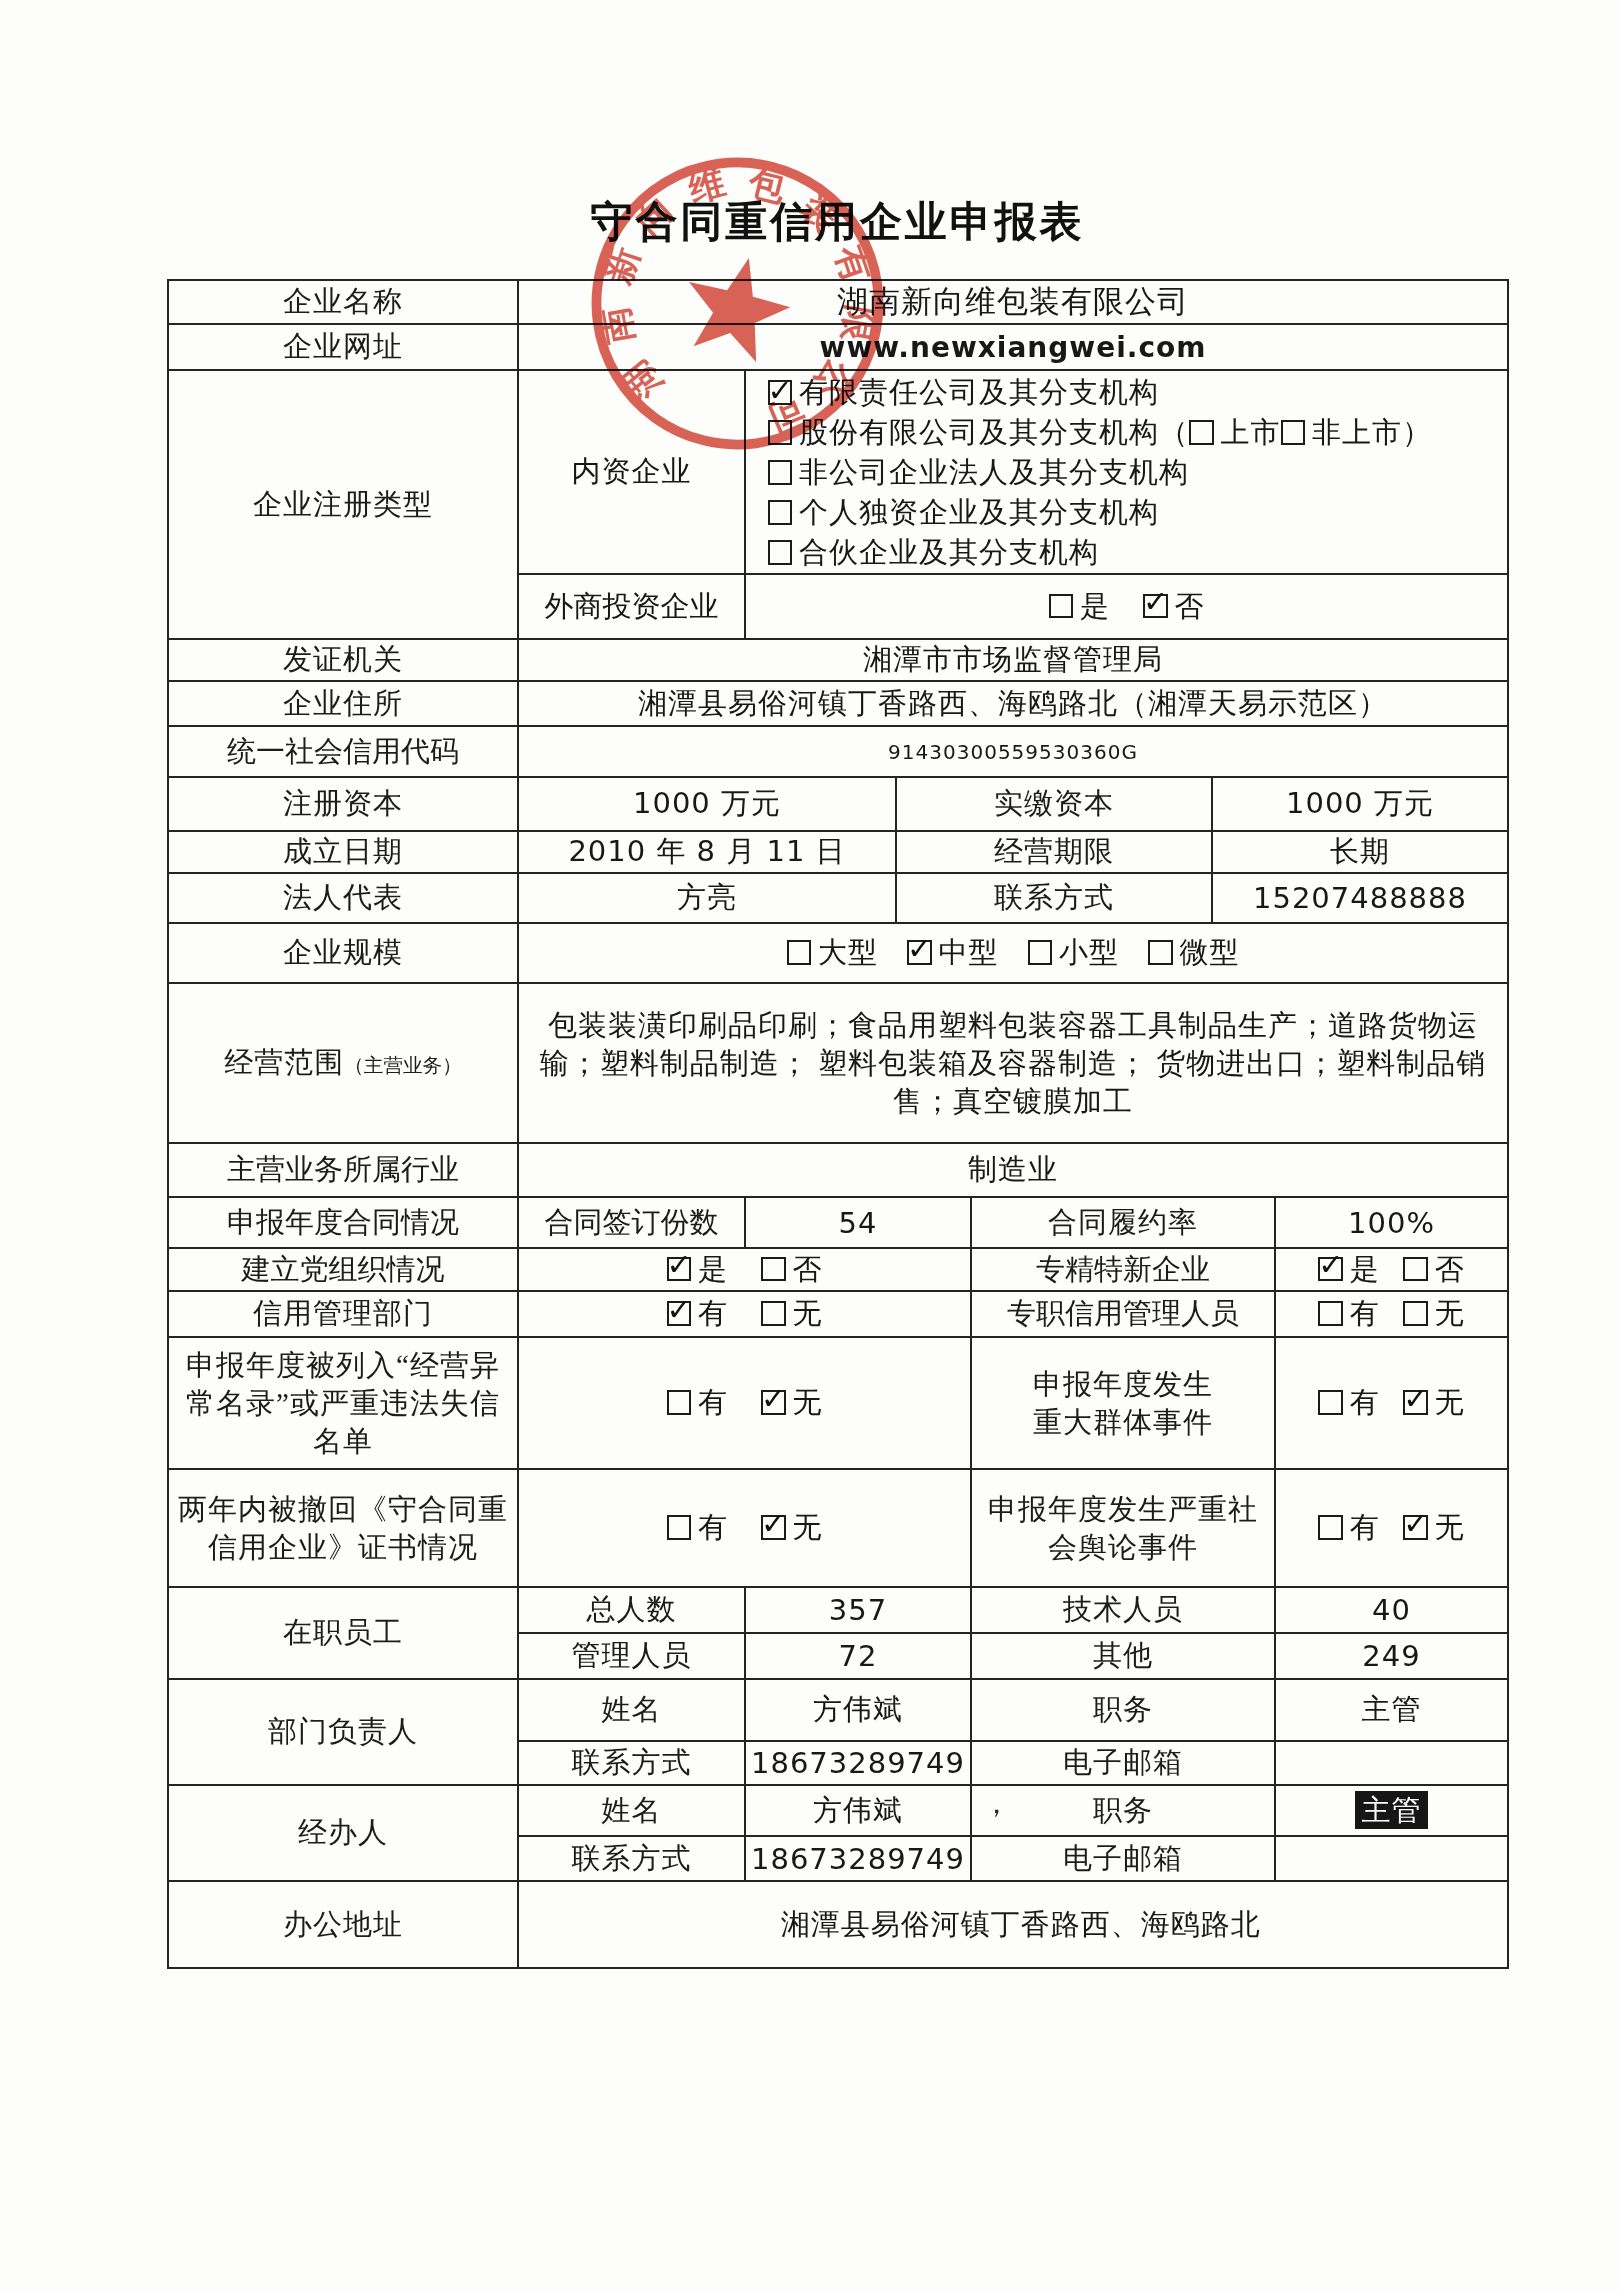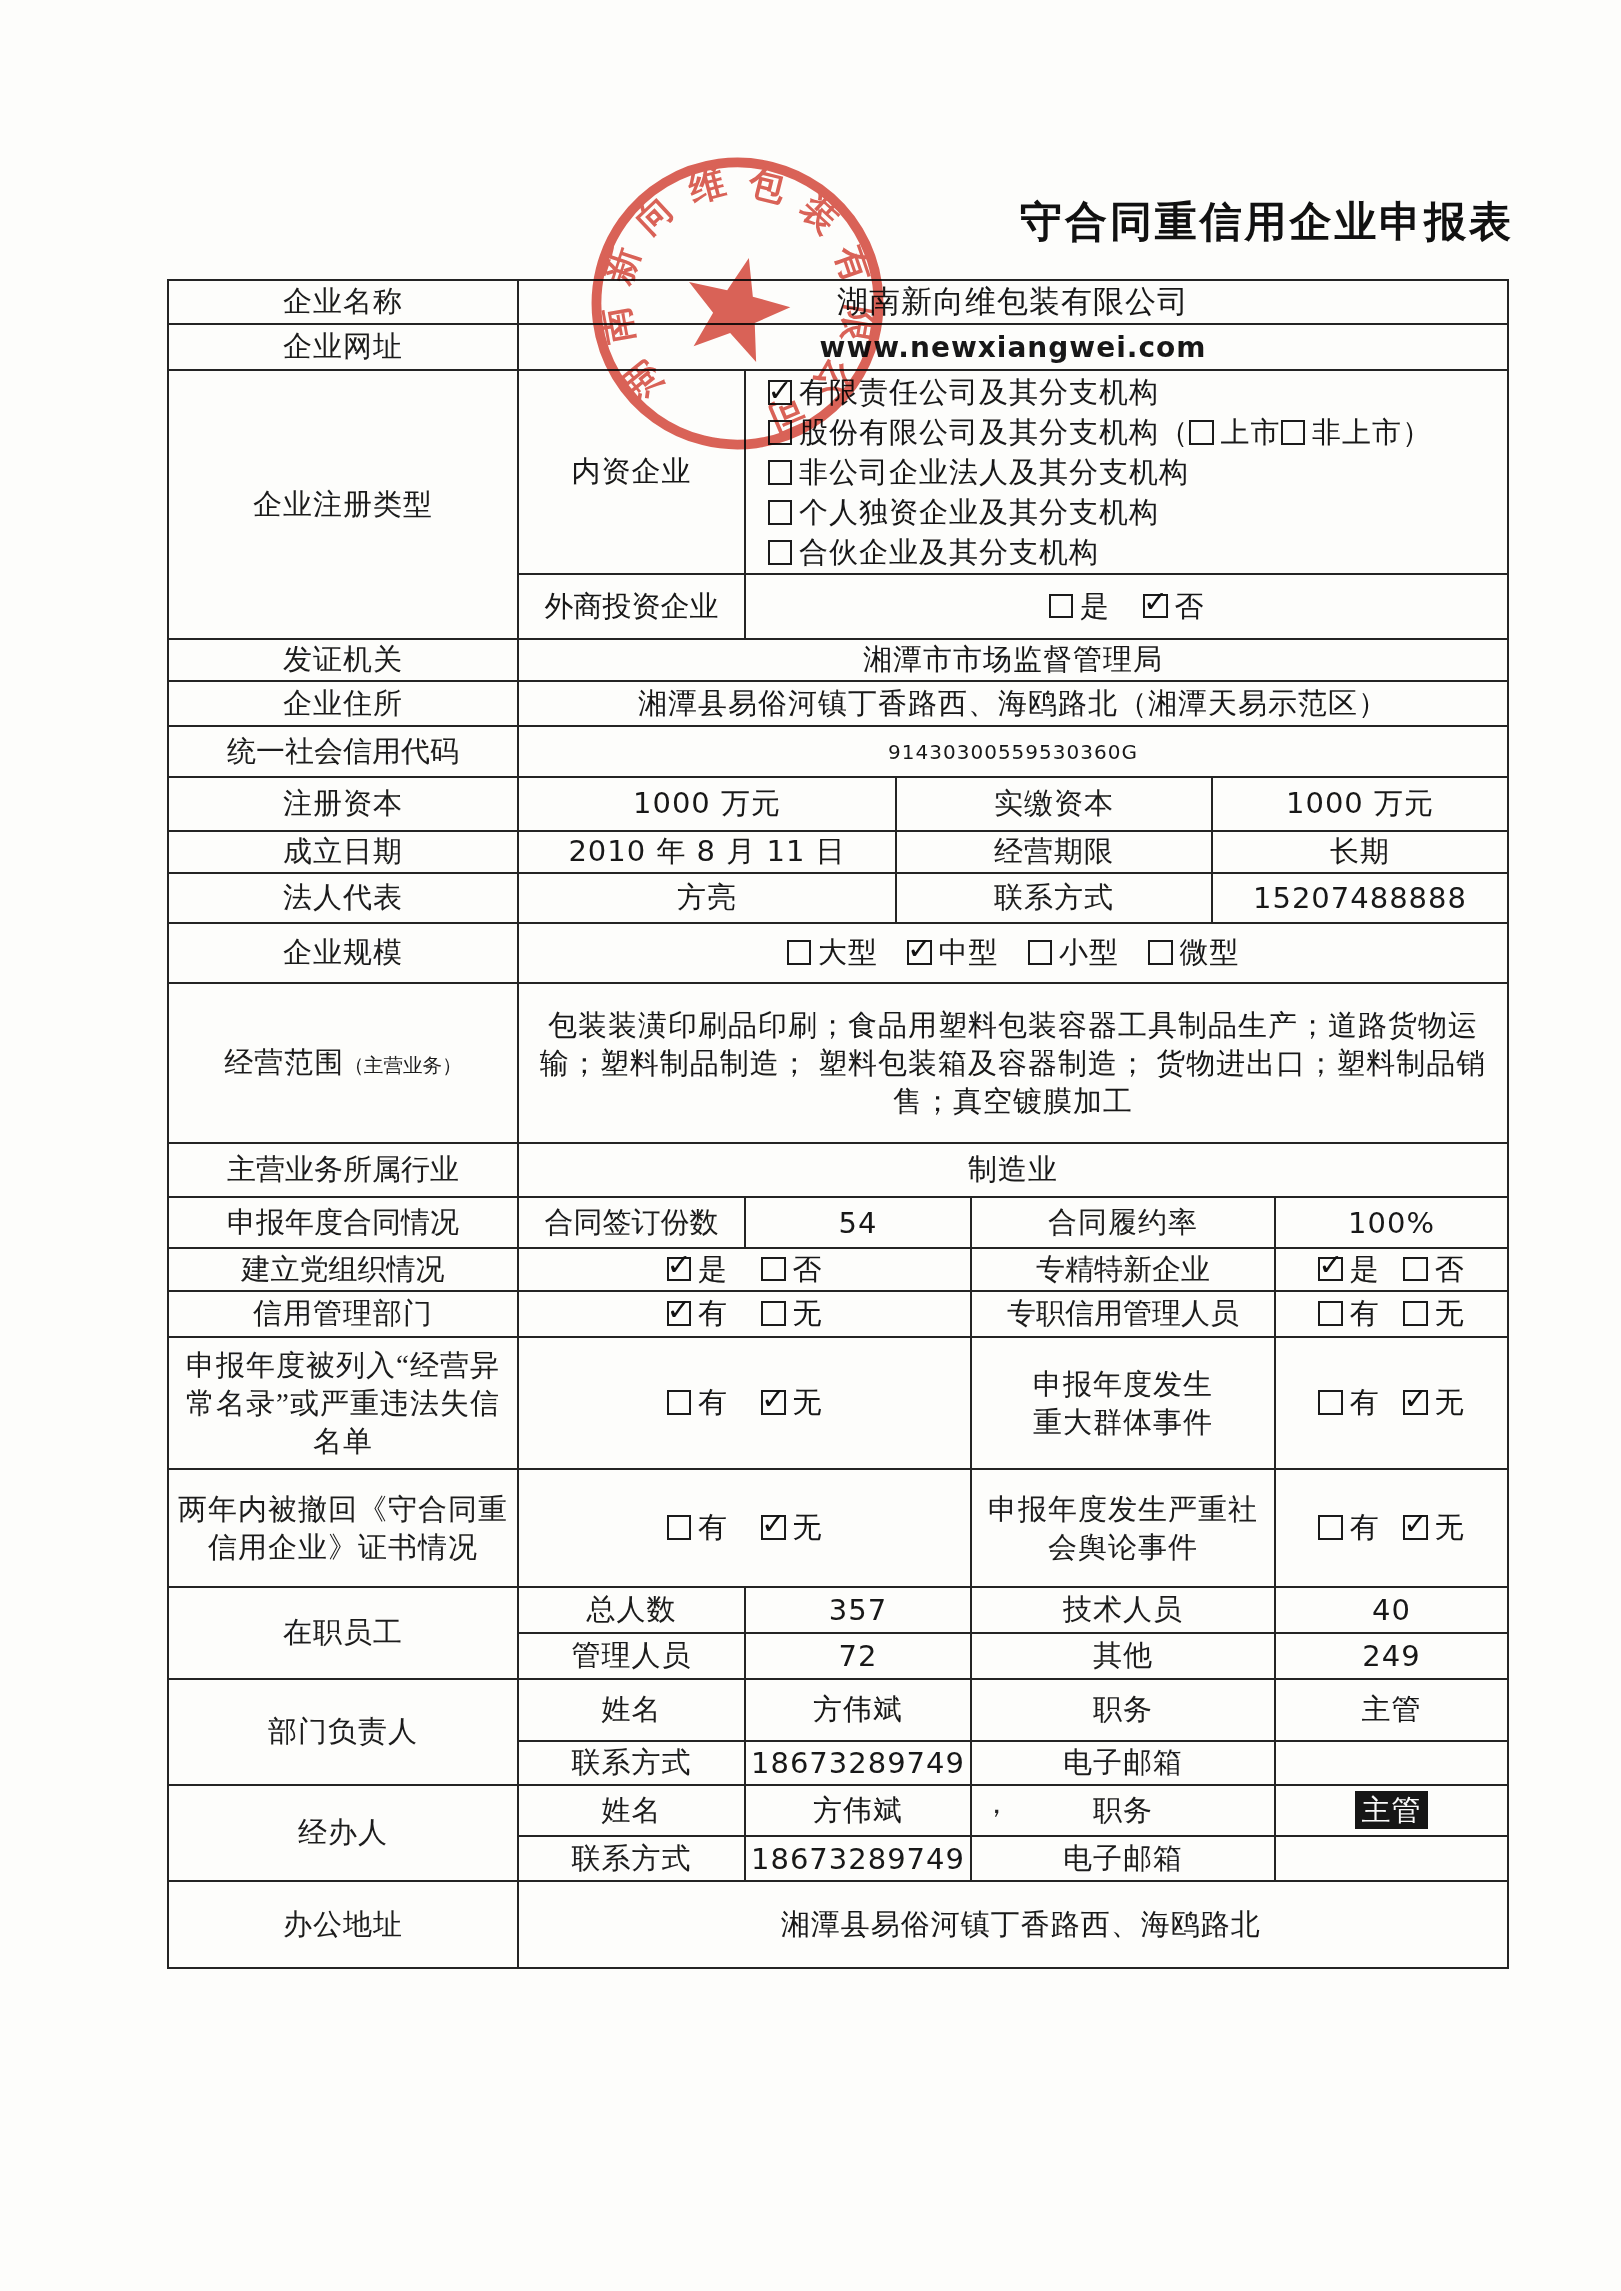--- a/index.html
+++ b/index.html
@@ -6,22 +6,22 @@
   .page{
     position:relative;
     width:1621px;height:2292px;
     margin:0 auto;
     background:#fdfdfb;
     font-family:"Liberation Serif", serif;
     color:#181818;
     overflow:hidden;
   }
   .doc-title{
-    position:absolute;left:173px;top:194px;width:1341px;
-    text-align:right;
+    position:absolute;left:167px;top:194px;width:1341px;
+    text-align:center;
     font-family:"Liberation Sans", sans-serif;
     font-size:42px;font-weight:700;letter-spacing:2.9px;
     color:#111;
   }
   table.form{
     position:absolute;left:167px;top:279px;
     width:1341px;
     border-collapse:collapse;table-layout:fixed;
     font-size:29px;
   }

